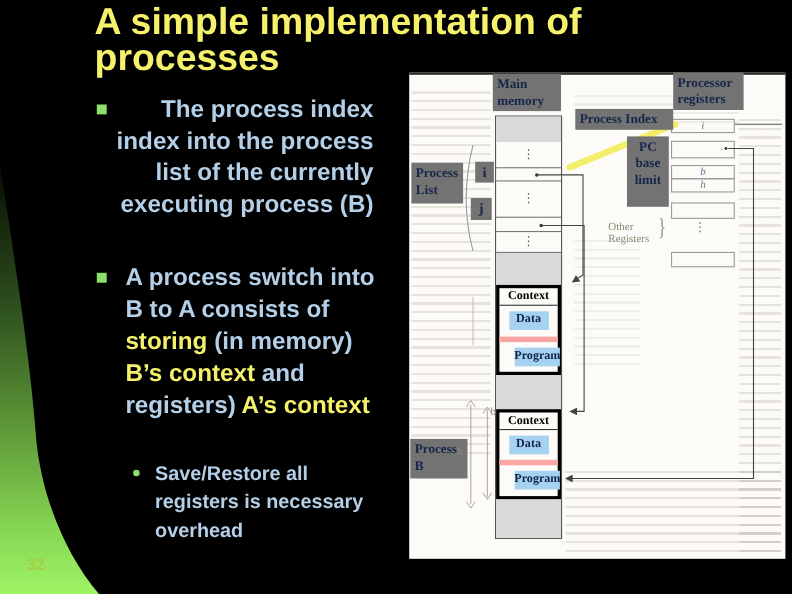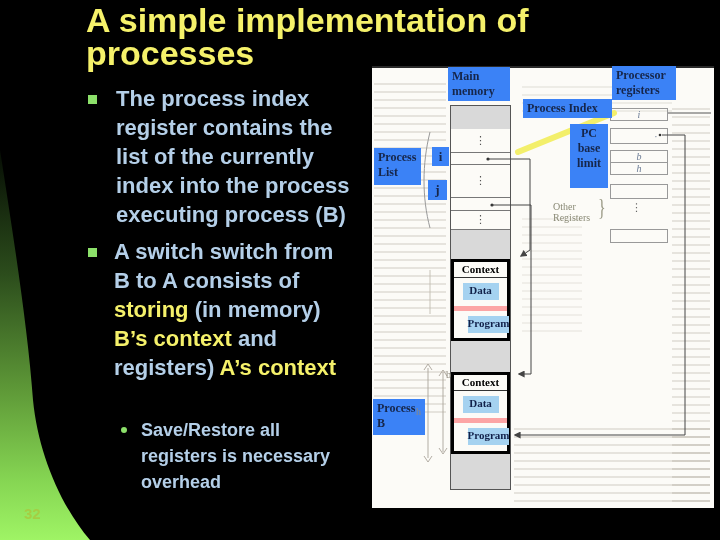--- a/index.html
+++ b/index.html
@@ -15,33 +15,33 @@
 
   
   #title{left:86px;top:4px;width:620px;color:#f5f16a;
          font:700 34px/33px "Liberation Sans",sans-serif;letter-spacing:0;}
 
   
   .bullet-sq{width:9px;height:9px;background:#8ce06a;}
   .bullet-dot{width:6px;height:6px;border-radius:50%;background:#8ce06a;}
   .btxt{color:#b4cfe8;font:700 22px/29px "Liberation Sans",sans-serif;white-space:nowrap;}
   .btxt .hl{color:#f5f16a;}
-  #b1{left:116px;top:84px;}
+  #b1{left:106px;top:84px;text-align:right;}
   #b2{left:114px;top:237px;}
   #sub{left:141px;top:417px;font:700 18px/26px "Liberation Sans",sans-serif;color:#b4cfe8;white-space:nowrap;}
 
   
   #paper{left:372px;top:66px;width:342px;height:442px;background:#fcfbf7;
          border-top:2px solid #2a2a2a;box-sizing:border-box;}
   .scan{position:absolute;
         background:repeating-linear-gradient(to bottom,rgba(95,85,65,.18) 0 2px,transparent 2px 8px);
         filter:blur(.6px);opacity:.8;pointer-events:none;}
 
   
-  .blab{position:absolute;background:#3b82f6;color:#16264a;
+  .blab{position:absolute;background:#737373;color:#16264a;
         font:700 12px/15px "Liberation Serif",serif;padding:2px 4px;box-sizing:border-box;}
 
   
   #memcol{position:absolute;left:78px;top:37px;width:61px;height:385px;
           border:1px solid #555;box-sizing:border-box;background:#fcfbf7;
           display:flex;flex-direction:column;}
   .mgray{background:#d9d9d9;}
   .mdots{color:#555;font:11px "DejaVu Sans",sans-serif;text-align:center;
          display:flex;align-items:center;justify-content:center;}
   .mrow{border-top:1px solid #777;border-bottom:1px solid #777;box-sizing:border-box;}
@@ -83,28 +83,27 @@
   <div>A simple implementation of</div>
   <div>processes</div>
 </div>
 
 <div class="abs bullet-sq" style="left:88px;top:95px;"></div>
 <div class="abs bullet-sq" style="left:88px;top:248px;"></div>
 <div class="abs bullet-dot" style="left:121px;top:427px;"></div>
 
 <div id="b1" class="abs btxt">
   <div>The process index</div>
-  <div>register contains the</div>
+  <div>index into the process</div>
   <div>list of the currently</div>
-  <div>index into the process</div>
   <div>executing process (B)</div>
 </div>
 
 <div id="b2" class="abs btxt">
-  <div>A switch switch from</div>
+  <div>A process switch into</div>
   <div>B to A consists of</div>
   <div><span class="hl">storing</span><span> (in memory)</span></div>
   <div><span class="hl">B’s context</span><span> and</span></div>
   <div><span>registers) </span><span class="hl">A’s context</span></div>
 </div>
 
 <div id="sub" class="abs">
   <div>Save/Restore all</div>
   <div>registers is necessary</div>
   <div>overhead</div>

